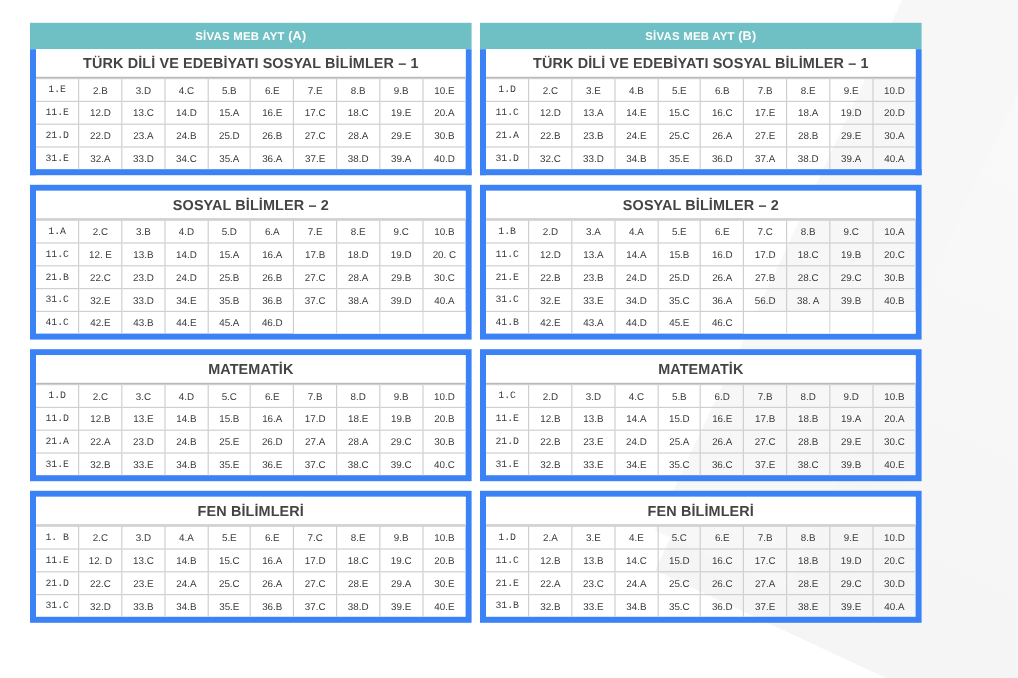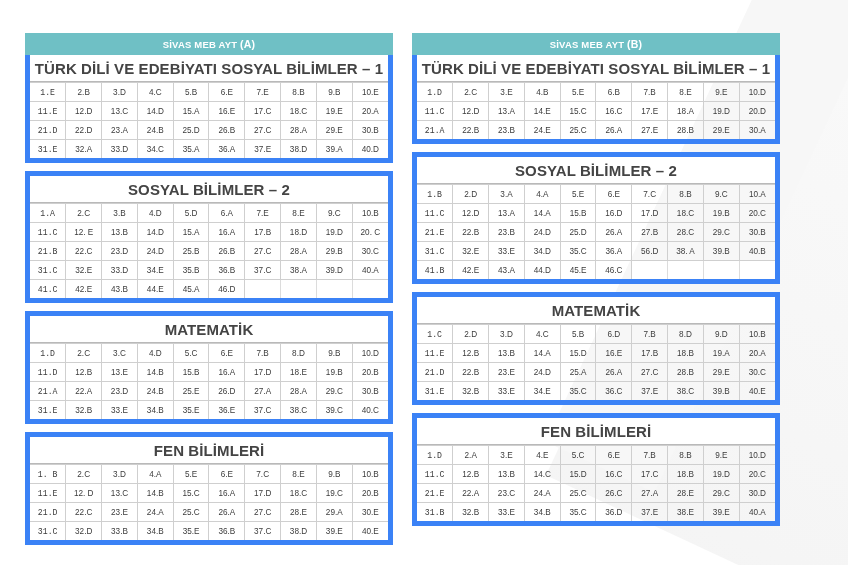--- a/index.html
+++ b/index.html
@@ -42,24 +42,24 @@
   }
   .sheet {
     position: absolute;
     left: 0; top: 0;
     width: 848px;
     height: 565px;
   }
   .columns {
     position: absolute;
     left: 25px;
-    top: 33px;
+    top: 19px;
     width: 800px;
     display: flex;
-    gap: 19px;
+    gap: 7px;
   }
   .column {
     width: 368px;
   }
   .booklet-header {
     background: #6fc0c5;
     color: #ffffff;
     text-align: center;
     font-size: 9.5px;
     letter-spacing: .2px;
@@ -72,21 +72,21 @@
   .section {
     margin-top: 8px;
     border: 5px solid #3b82f6;
   }
   .section.first {
     margin-top: 0;
     border-top: none;
   }
   .section-title {
     text-align: center;
-    font-size: 15px;
+    font-size: 12px;
     font-weight: bold;
     color: #444;
     padding: 5px 0 4px;
     border-bottom: 1px solid #b9b9b9;
     background: #ffffff;
     letter-spacing: .1px;
   }
   table.answers {
     border-collapse: collapse;
     width: 100%;
@@ -411,20 +411,32 @@
             <td>22.B</td>
             <td>23.B</td>
             <td>24.E</td>
             <td>25.C</td>
             <td>26.A</td>
             <td>27.E</td>
             <td>28.B</td>
             <td>29.E</td>
             <td>30.A</td>
           </tr>
+          <tr>
+            <td>31.D</td>
+            <td>32.C</td>
+            <td>33.D</td>
+            <td>34.B</td>
+            <td>35.E</td>
+            <td>36.D</td>
+            <td>37.A</td>
+            <td>38.D</td>
+            <td>39.A</td>
+            <td>40.A</td>
+          </tr>
         </tbody>
           </table>
       </div>
 
       <div class="section">
         <div class="section-title">SOSYAL BİLİMLER – 2</div>
         <table class="answers">
             <tbody>
           <tr>
             <td>1.B</td>

